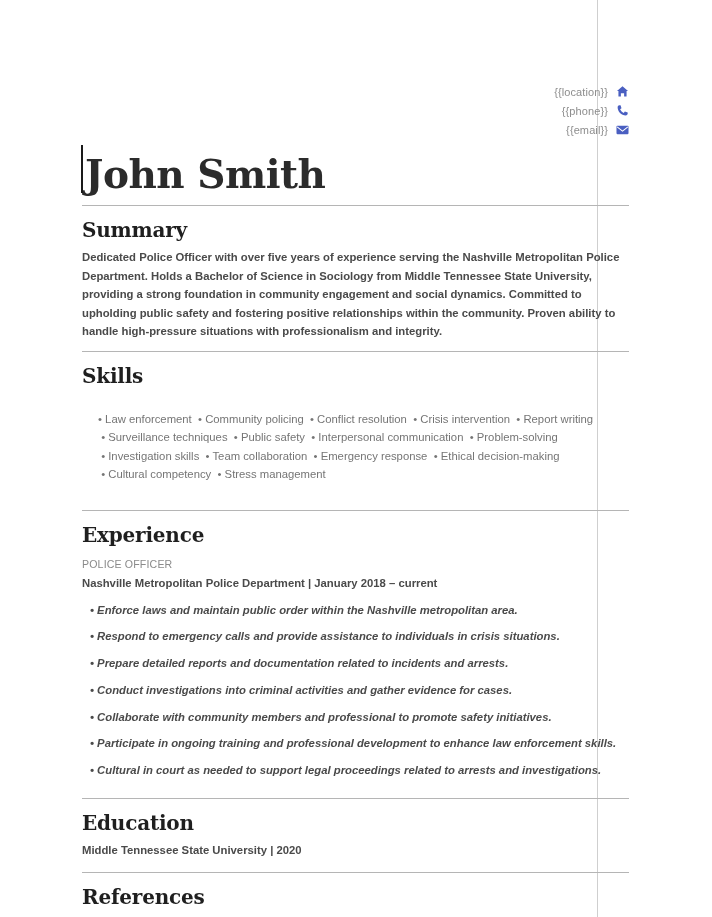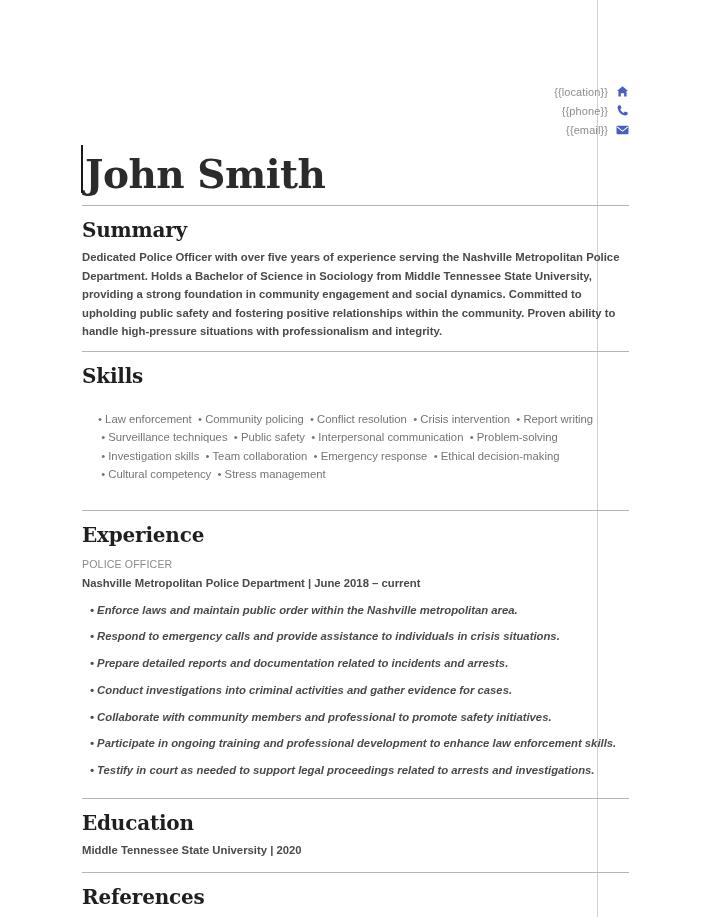--- a/index.html
+++ b/index.html
@@ -227,29 +227,29 @@
     <div class="section">
       <div class="rule"></div>
       <h2 class="sec-head">Skills</h2>
       <p class="body-reg skills-text"><span class="sk">• Law enforcement</span> &nbsp;<span class="sk">• Community policing</span> &nbsp;<span class="sk">• Conflict resolution</span> &nbsp;<span class="sk">• Crisis intervention</span> &nbsp;<span class="sk">• Report writing</span> &nbsp;<span class="sk">• Surveillance techniques</span> &nbsp;<span class="sk">• Public safety</span> &nbsp;<span class="sk">• Interpersonal communication</span> &nbsp;<span class="sk">• Problem-solving</span> &nbsp;<span class="sk">• Investigation skills</span> &nbsp;<span class="sk">• Team collaboration</span> &nbsp;<span class="sk">• Emergency response</span> &nbsp;<span class="sk">• Ethical decision-making</span> &nbsp;<span class="sk">• Cultural competency</span> &nbsp;<span class="sk">• Stress management</span></p>
     </div>
 
     <div class="section">
       <div class="rule"></div>
       <h2 class="sec-head">Experience</h2>
       <p class="job-title">POLICE OFFICER</p>
-      <p class="job-meta">Nashville Metropolitan Police Department | June 2018 – current</p>
+      <p class="job-meta">Nashville Metropolitan Police Department | January 2018 – current</p>
       <ul class="bullets">
           <li>• Enforce laws and maintain public order within the Nashville metropolitan area.</li>
           <li>• Respond to emergency calls and provide assistance to individuals in crisis situations.</li>
           <li>• Prepare detailed reports and documentation related to incidents and arrests.</li>
           <li>• Conduct investigations into criminal activities and gather evidence for cases.</li>
           <li>• Collaborate with community members and professional to promote safety initiatives.</li>
           <li>• Participate in ongoing training and professional development to enhance law enforcement skills.</li>
-          <li>• Testify in court as needed to support legal proceedings related to arrests and investigations.</li>
+          <li>• Cultural in court as needed to support legal proceedings related to arrests and investigations.</li>
         </ul>
     </div>
 
     <div class="section">
       <div class="rule"></div>
       <h2 class="sec-head">Education</h2>
       <p class="edu-school">Middle Tennessee State University | 2020</p>
     </div>
 
     <div class="section">

